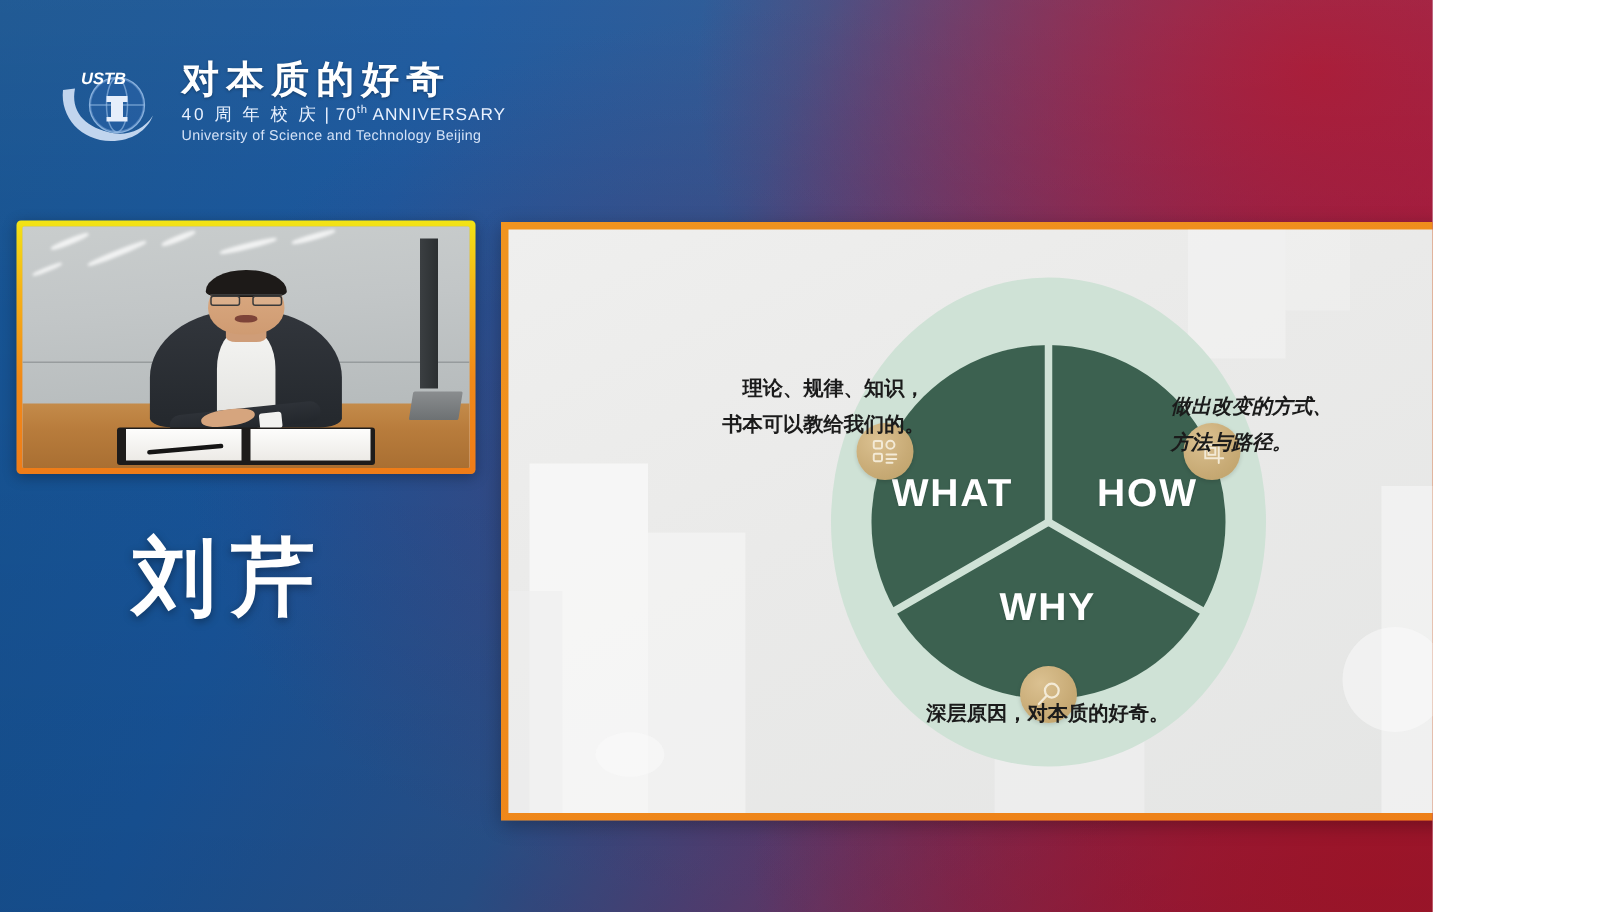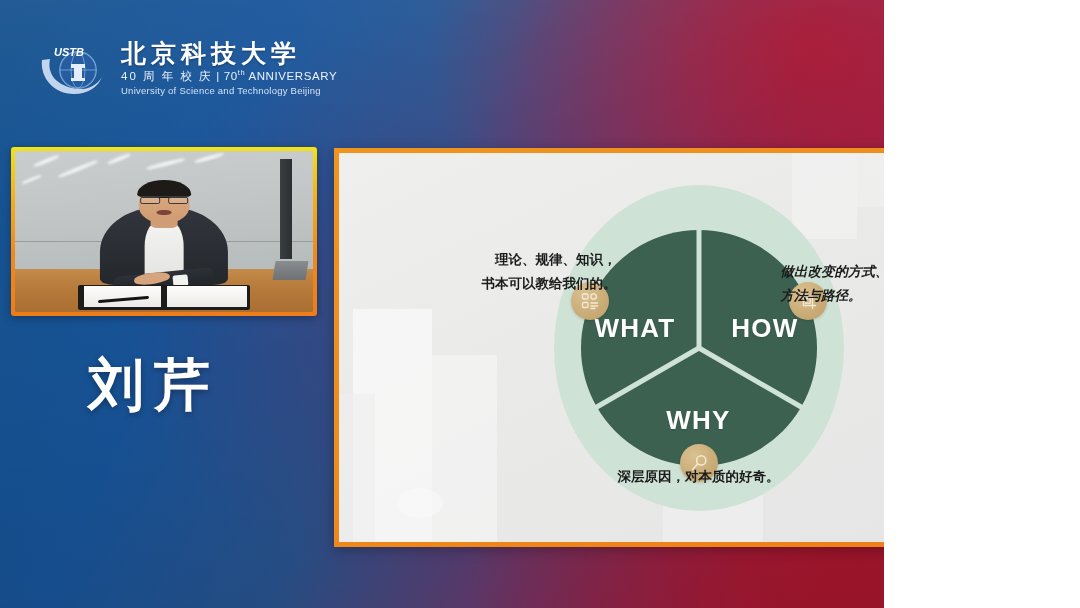--- a/index.html
+++ b/index.html
@@ -5,21 +5,21 @@
   * { box-sizing: border-box; margin: 0; padding: 0; }
   html, body {
     width: 1080px; height: 608px;
     overflow: hidden;
     font-family: "Liberation Sans", "DejaVu Sans", sans-serif;
   }
 
   
   #stage {
     position: relative;
-    width: 884px; height: 608px;
+    width: 955px; height: 608px;
     background:
       radial-gradient(ellipse 70% 90% at 92% 8%,  rgba(168,20,48,0.95) 0%, rgba(168,20,48,0.0) 62%),
       radial-gradient(ellipse 75% 85% at 96% 96%, rgba(170,22,44,0.98) 0%, rgba(170,22,44,0.0) 58%),
       radial-gradient(ellipse 60% 70% at 55% 50%, rgba(86,55,110,0.55) 0%, rgba(86,55,110,0.0) 70%),
       linear-gradient(112deg, #16528f 0%, #18559b 26%, #2a5490 46%, #6b3a6e 66%, #9c2049 86%, #a51b33 100%);
     overflow: hidden;
     padding-left: 13px;
   }
   
   #stage::after{
@@ -203,21 +203,21 @@
 
   .sector-label {
     position:absolute;
     font-family: "Liberation Sans", sans-serif;
     font-weight: 700; font-size: 26px; color: #ffffff;
     letter-spacing: 1.2px; white-space: nowrap;
     text-shadow: 0 1px 2px rgba(0,0,0,.12);
   }
   #label-what { left: 16px;  top: 85px; }
   #label-how  { right: 20px; top: 85px; }
-  #label-why  { left: 50%; transform: translateX(-50%); bottom: 32px; text-align: right; }
+  #label-why  { left: 50%; transform: translateX(-50%); bottom: 48px; text-align: right; }
 
   
   .badge {
     position:absolute; width:38px; height:38px; border-radius:50%;
     background: radial-gradient(circle at 36% 30%, #dbc191 0%, #c8ab76 60%, #bda067 100%);
     display:flex; align-items:center; justify-content:center;
     box-shadow: 0 1px 3px rgba(0,0,0,.14);
     z-index: 4;
   }
   #badge-what { left: -8px;  top: 54px; }
@@ -252,21 +252,21 @@
         <circle cx="40" cy="26" r="18" fill="#2a63a8" opacity="0.55"></circle>
         <ellipse cx="40" cy="26" rx="7" ry="18" fill="none" stroke="#9dc2ea" stroke-width="1" opacity="0.6"></ellipse>
         <line x1="22" y1="26" x2="58" y2="26" stroke="#9dc2ea" stroke-width="1" opacity="0.6"></line>
 
         <path d="M33 20 h14 v4 h-3 v10 h3 v3 h-14 v-3 h3 v-10 h-3 z" fill="#e6eefb"></path>
 
         <text x="16" y="12" font-family="Liberation Sans, sans-serif" font-size="11" font-weight="700" font-style="italic" fill="#ffffff">USTB</text>
       </svg>
     </div>
     <div id="brand-text">
-      <div id="brand-cn">北京科技大学</div>
+      <div id="brand-cn">对本质的好奇</div>
       <div id="brand-anniv">
         <span class="cn-part">40 周 年 校 庆</span><span> | </span><span>70</span><sup>th</sup><span> ANNIVERSARY</span>
       </div>
       <div id="brand-en">University of Science and Technology Beijing</div>
     </div>
   </div>
 
   <div id="video-panel">
     <div id="video-frame">
       <div class="vf-wall"></div>

